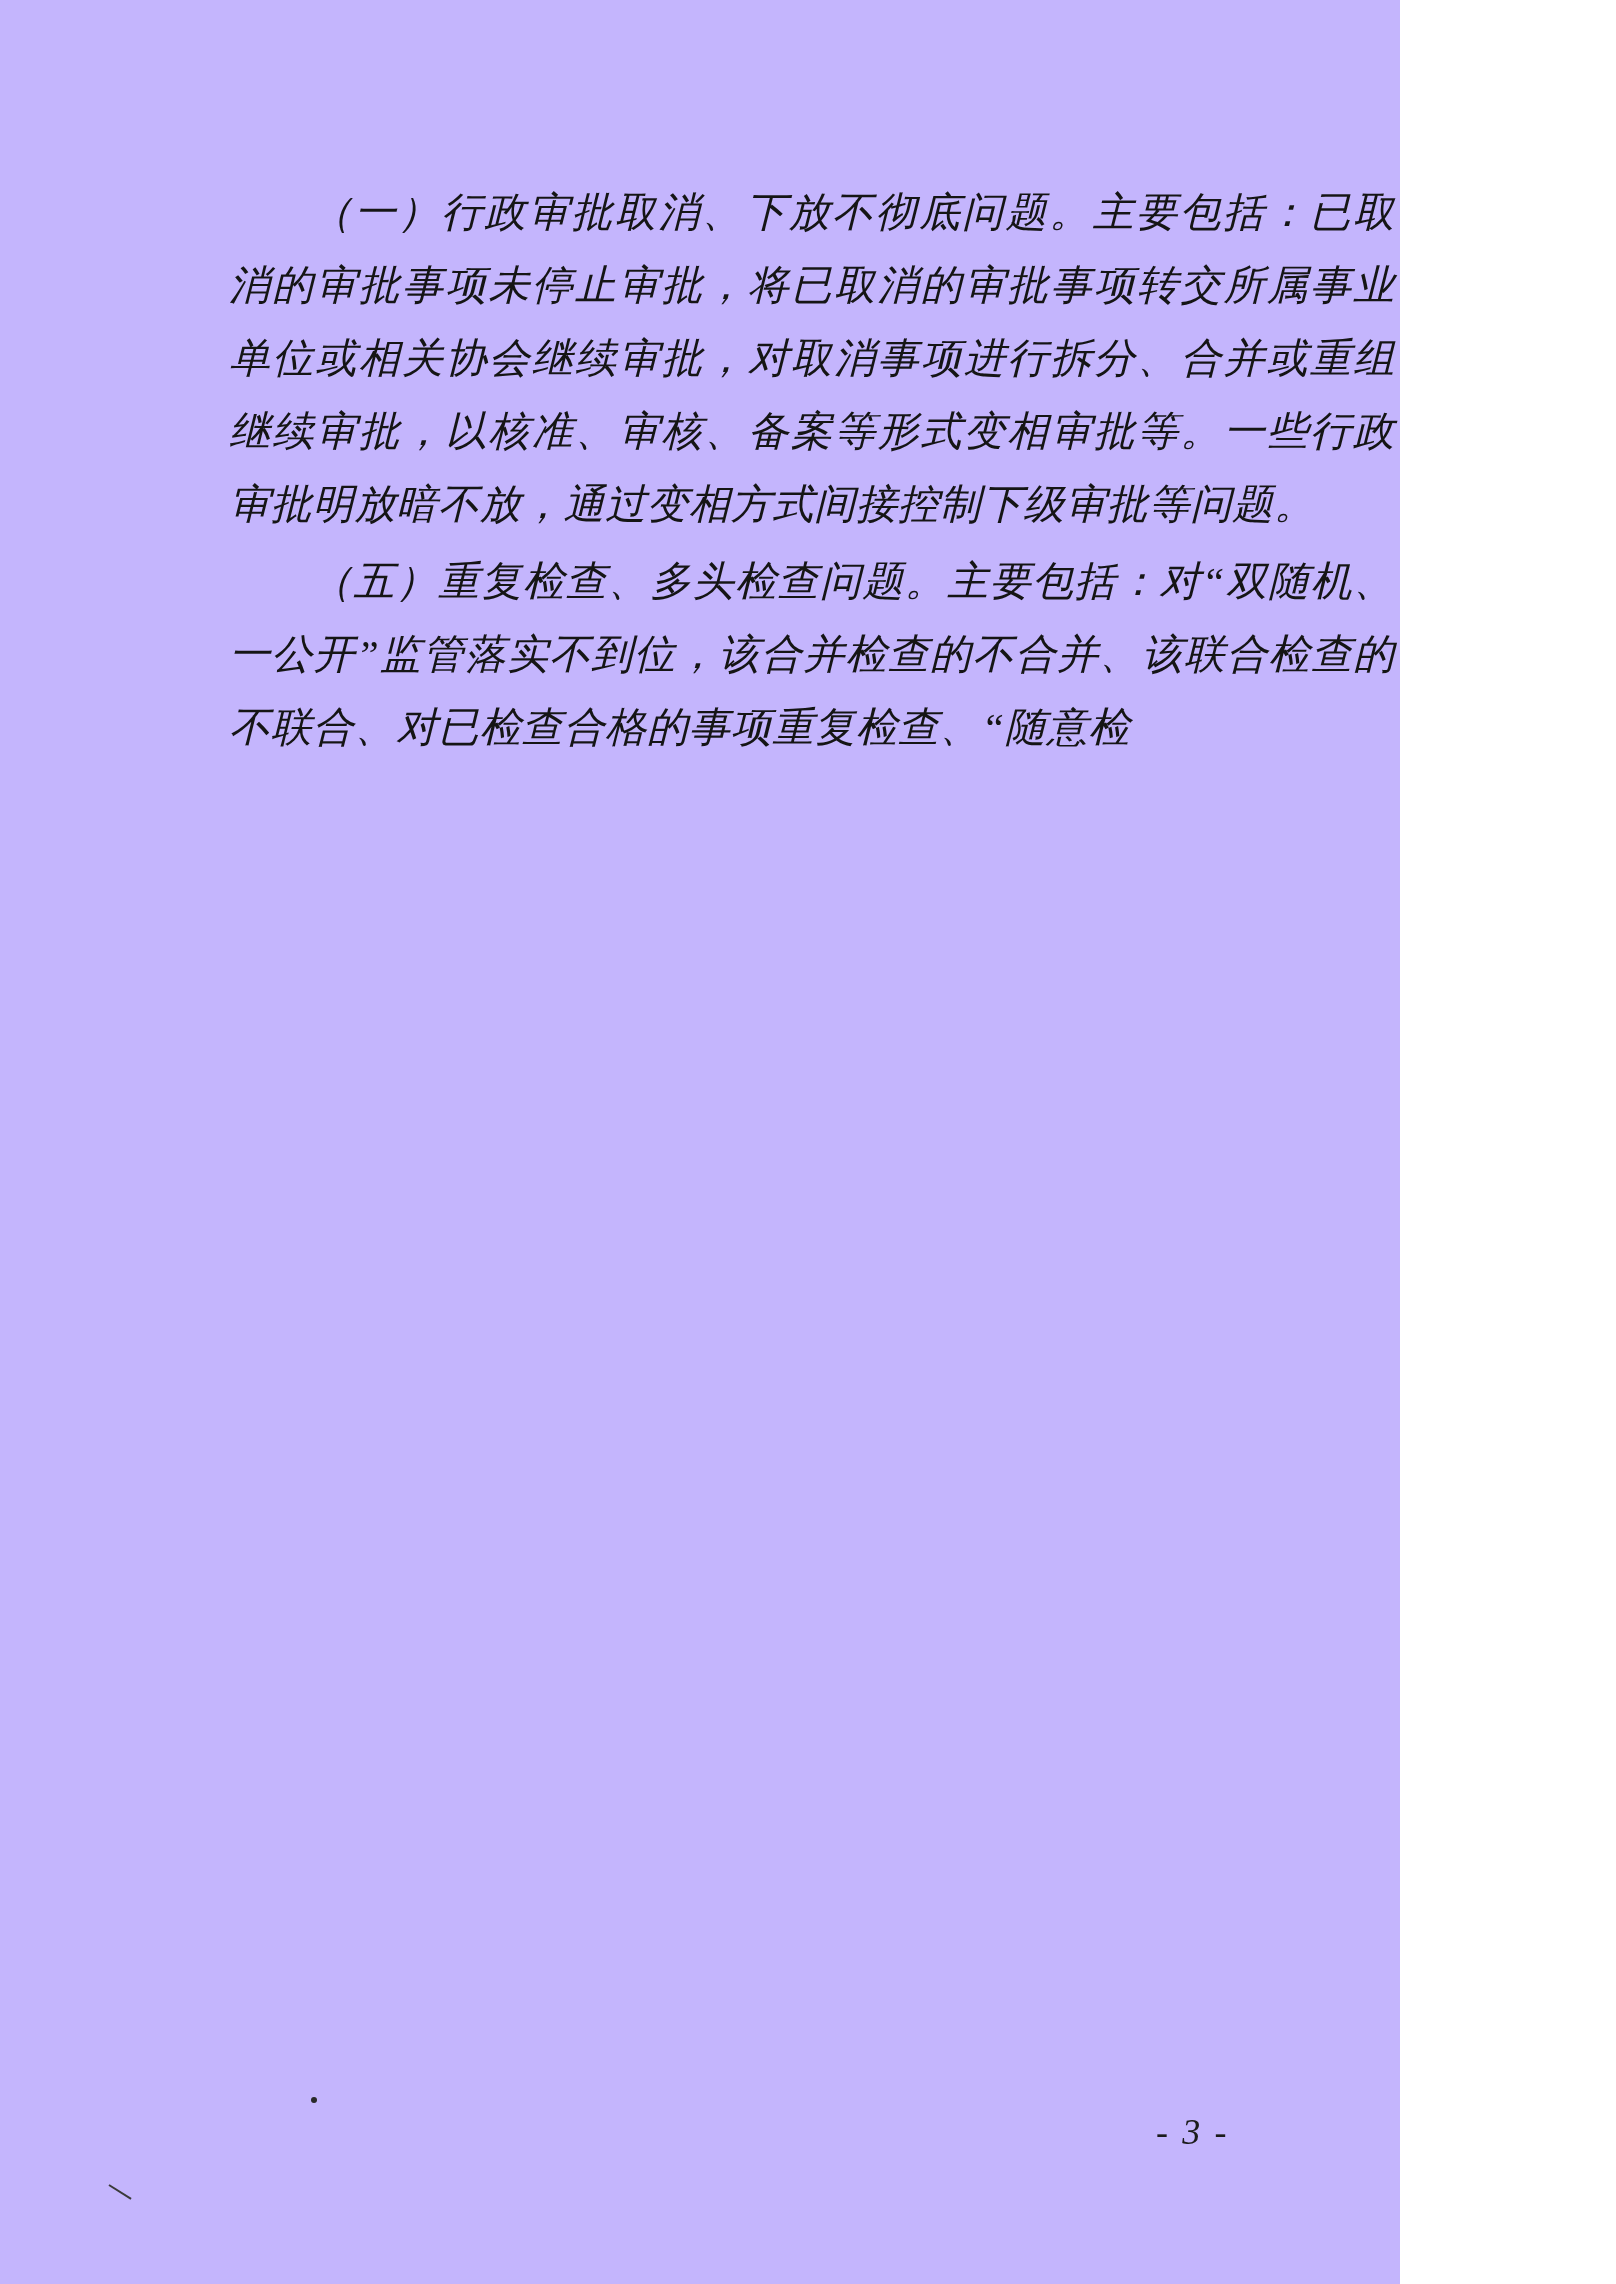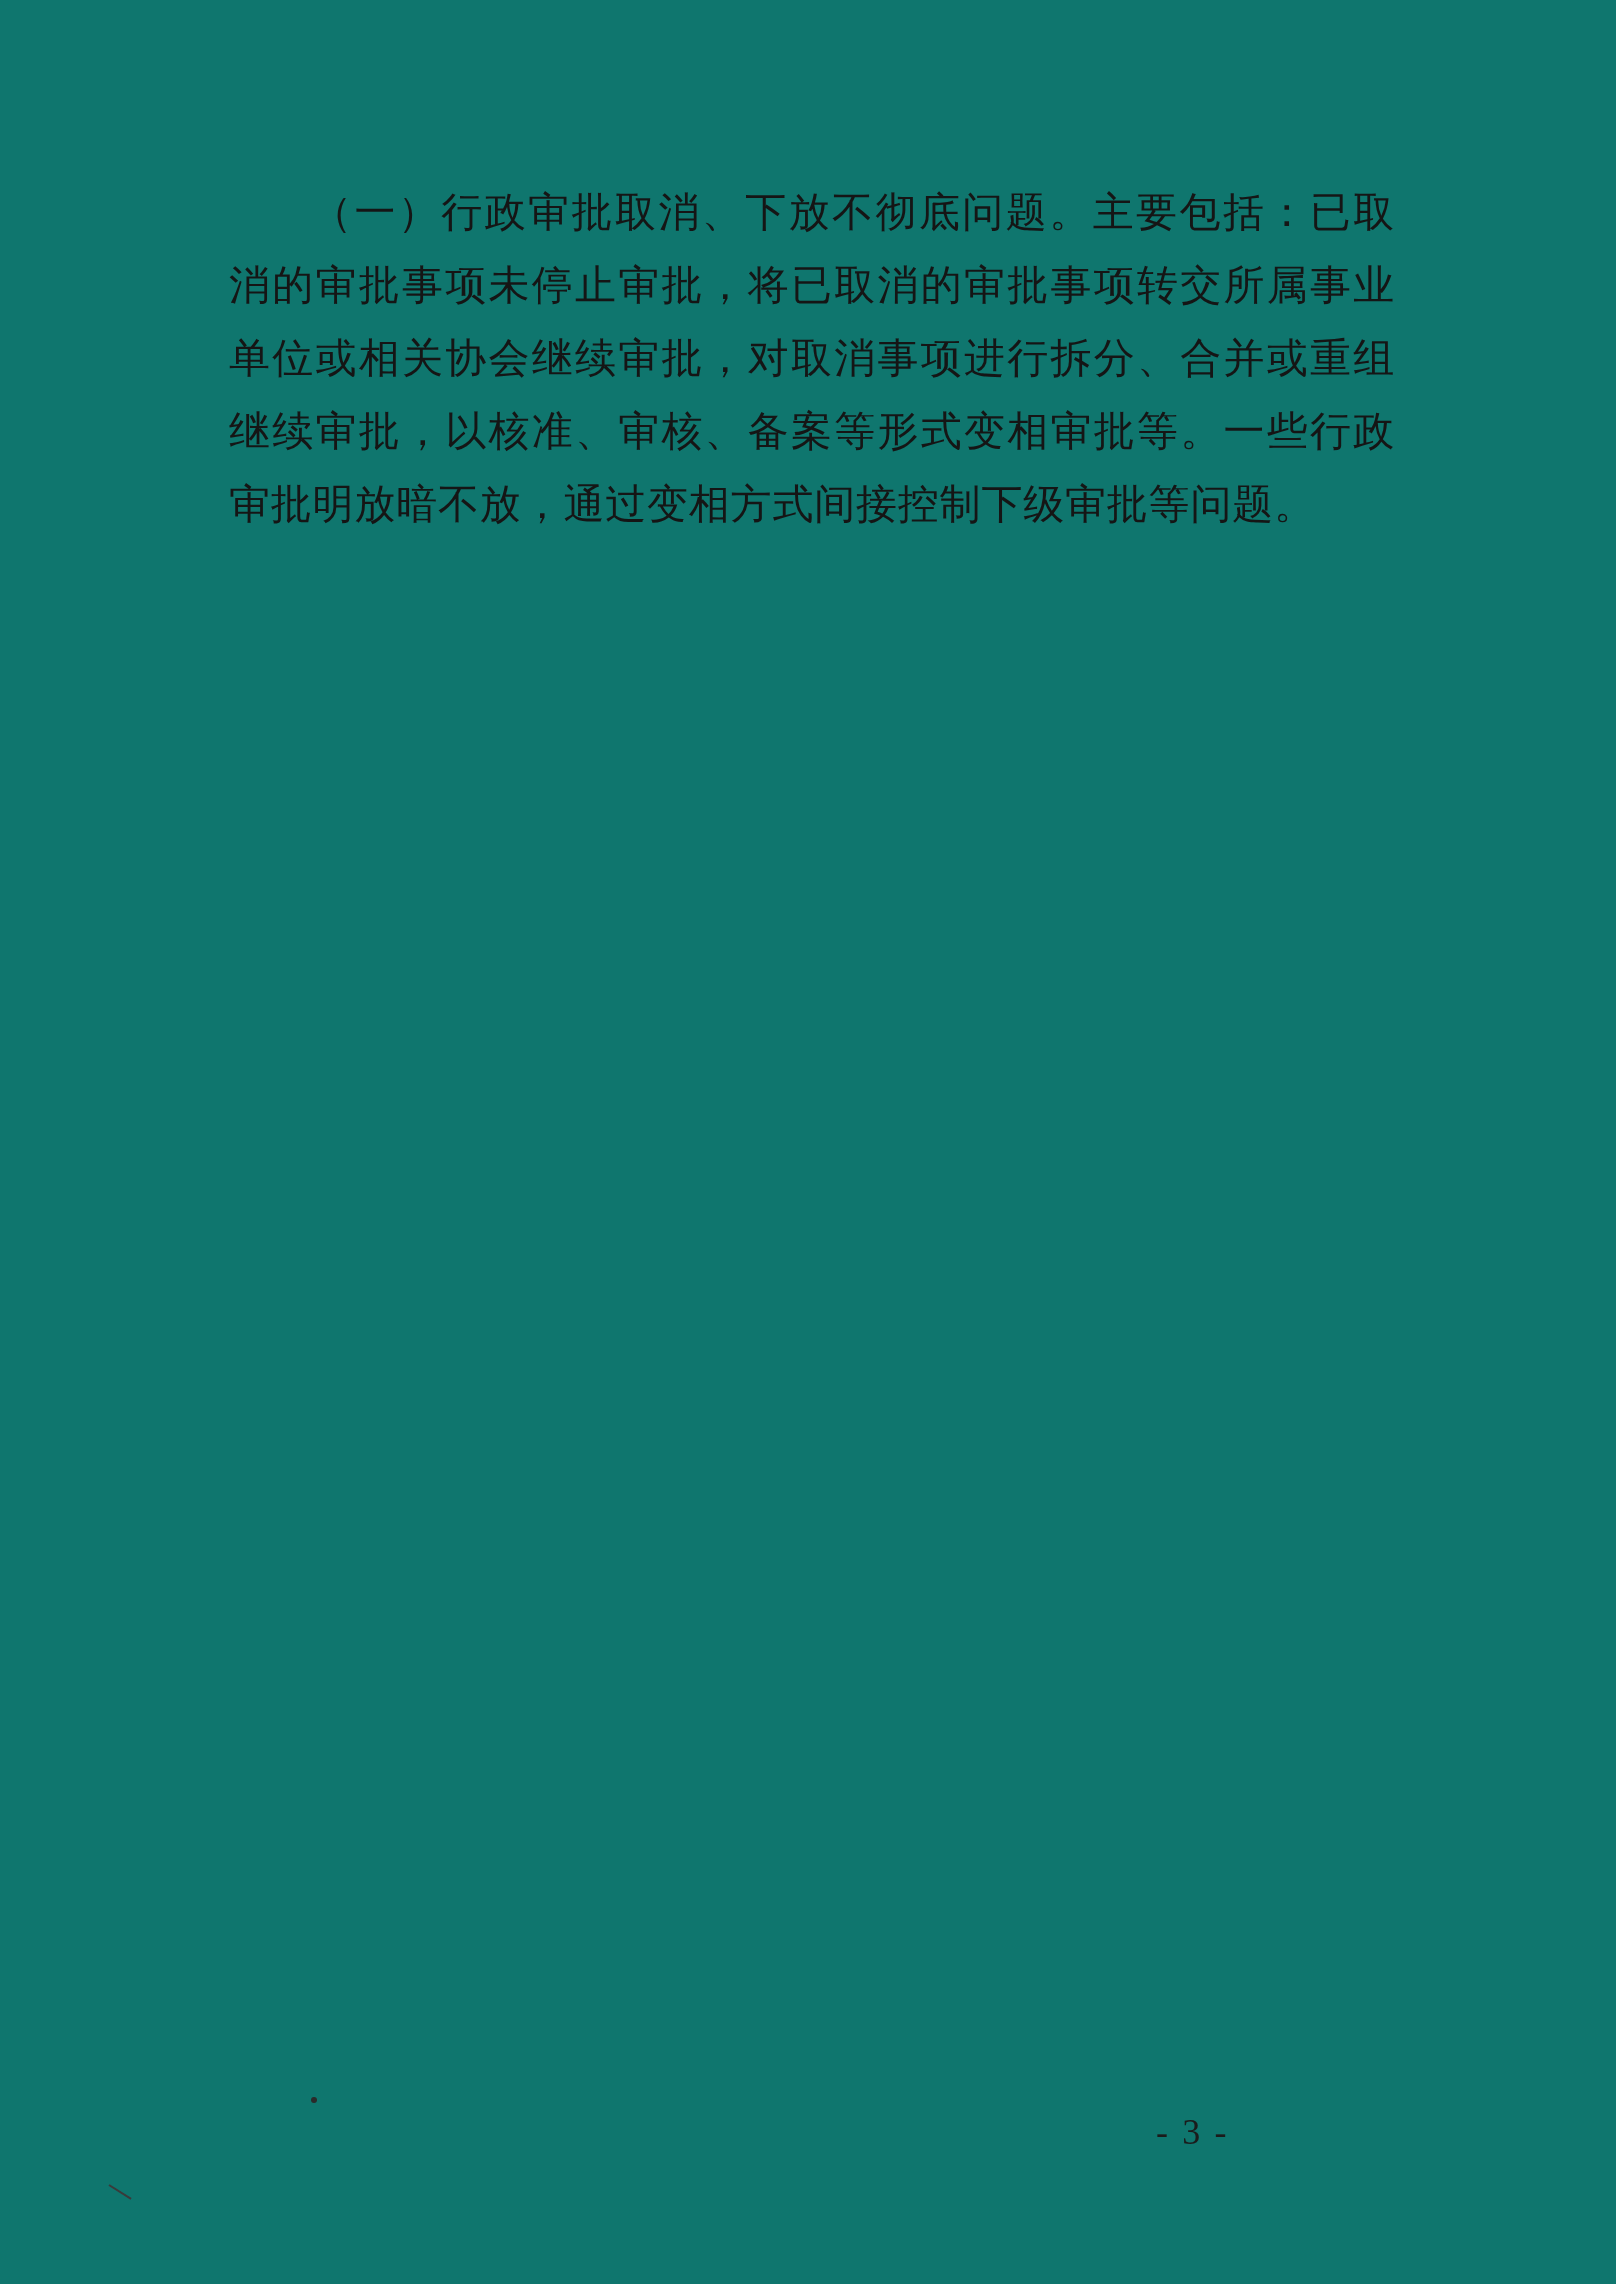--- a/index.html
+++ b/index.html
@@ -2,25 +2,26 @@
 <html style="font-size:10.4px"><head>
 <meta charset="utf-8">
 <style>
   html, body {
     margin: 0;
     padding: 0;
     background: #ffffff;
   }
   .page {
     position: relative;
-    width: 1616px;
+    width: 1400px;
     height: 2284px;
-    background: #0f766e;
+    background: #c4b5fd;
     overflow: hidden;
     font-family: "Liberation Serif", "DejaVu Serif", serif;
+    font-style: italic;
   }
   .content {
     position: absolute;
     left: 229px;
     top: 176px;
     width: 1166px;
   }
   .para {
     font-size: 41px;
     line-height: 73px;
@@ -67,20 +68,21 @@
     transform-origin: left center;
   }
 </style>
 </head>
 <body>
 
 <div class="page">
 
   <div class="content">
     <p class="para">（一）行政审批取消、下放不彻底问题。主要包括：已取消的审批事项未停止审批，将已取消的审批事项转交所属事业单位或相关协会继续审批，对取消事项进行拆分、合并或重组继续审批，以核准、审核、备案等形式变相审批等。一些行政审批明放暗不放，通过变相方式间接控制下级审批等问题。</p>
+    <p class="para">（五）重复检查、多头检查问题。主要包括：对“双随机、一公开”监管落实不到位，该合并检查的不合并、该联合检查的不联合、对已检查合格的事项重复检查、“随意检</p>
   </div>
 
   <div class="mark-dot"></div>
   <div class="mark-tick"></div>
 
   <div class="page-number">
     <span class="pn-inner">- 3 -</span>
   </div>
 
 </div>

